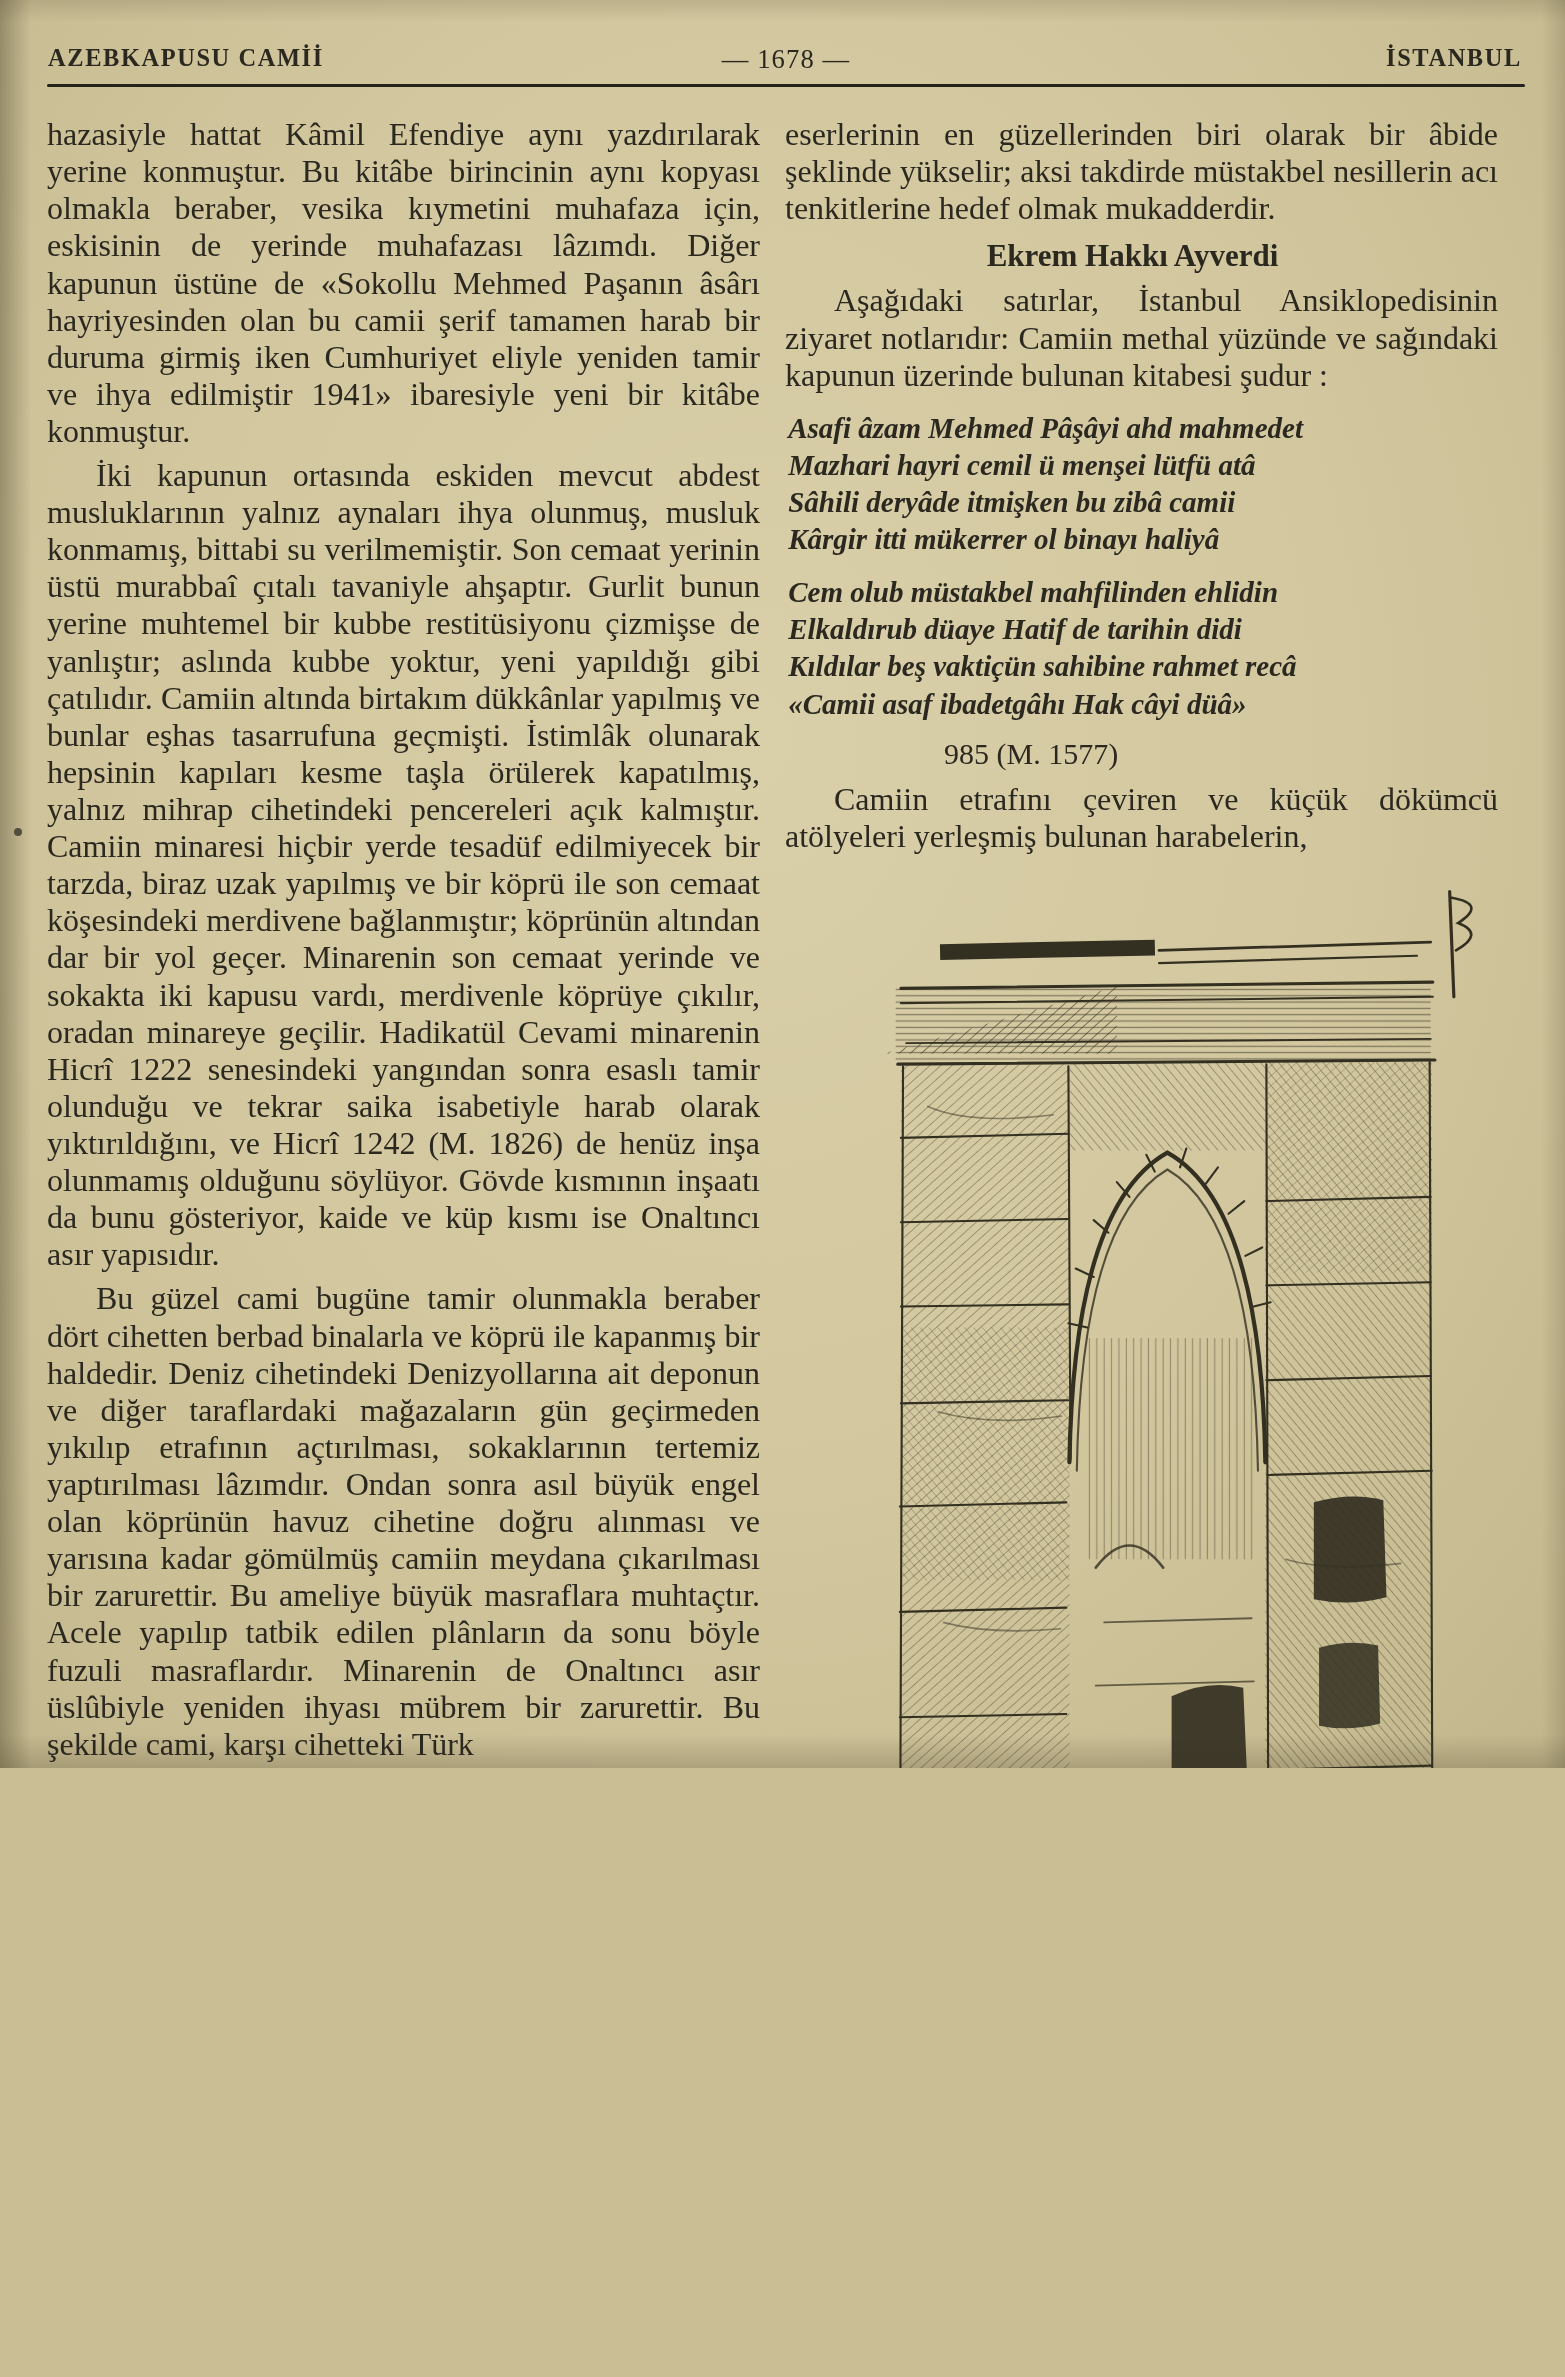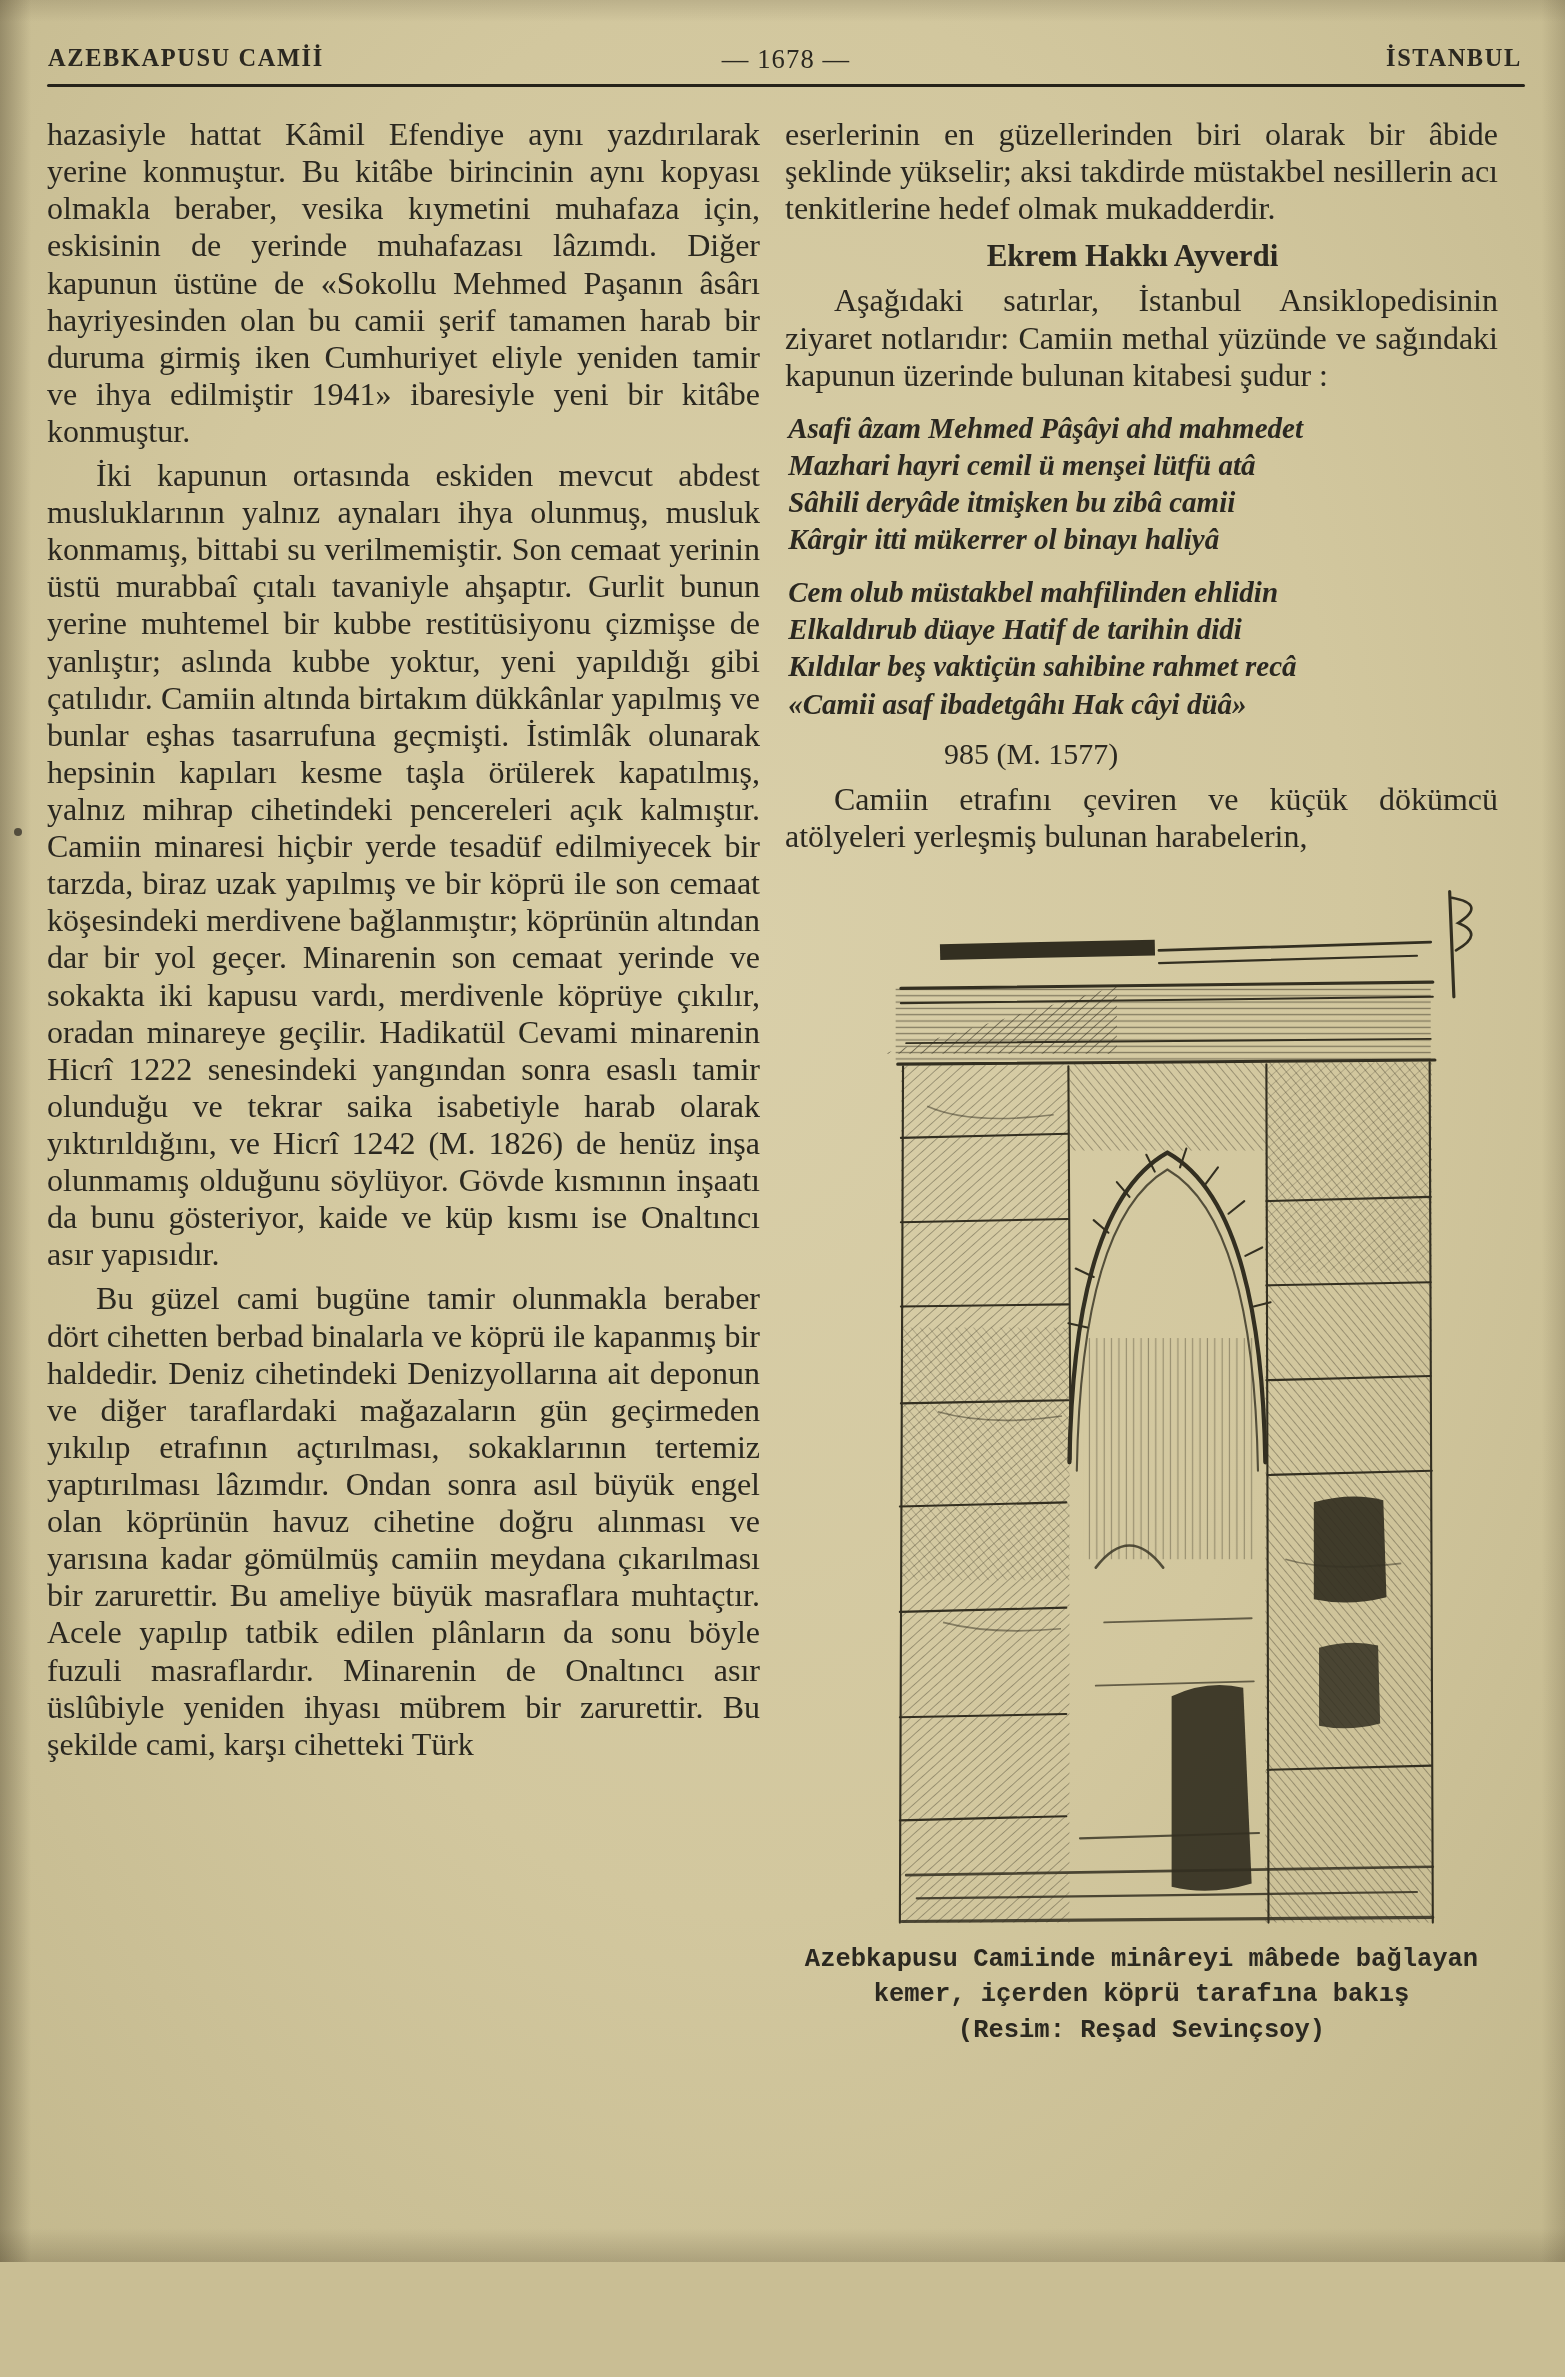--- a/index.html
+++ b/index.html
@@ -3,21 +3,21 @@
 <meta charset="utf-8">
 <style>
   html,body{margin:0;padding:0;}
   body{
     width:1566px;height:2377px;
     background:#c9be94;
     font-family:"Liberation Serif","DejaVu Serif",serif;
     color:#2b2820;
   }
   .page{
-    position:relative;width:1566px;height:2262px;overflow:hidden;
+    position:relative;width:1566px;height:1768px;overflow:hidden;
     padding:32px 41px 0 47px;box-sizing:border-box;
     background:
       linear-gradient(90deg, rgba(70,60,38,.38) 0px, rgba(70,60,38,0) 31px),
       linear-gradient(270deg, rgba(70,60,38,.20) 0px, rgba(70,60,38,0) 24.4px),
       linear-gradient(180deg, rgba(70,60,38,.16) 0px, rgba(70,60,38,0) 22px),
       linear-gradient(0deg, rgba(70,60,38,.24) 0px, rgba(70,60,38,0) 34px),
       radial-gradient(ellipse at 48% 42%, #d9cfa9 0%, #d2c79e 52%, #c2b78c 100%);
   }
   .header{position:relative;display:flex;justify-content:space-between;align-items:baseline;padding:11.7px 3.2px 12.7px 1.1px;}
   .header-left,.header-right{font-weight:bold;font-size:24.4px;letter-spacing:1.6px;}

